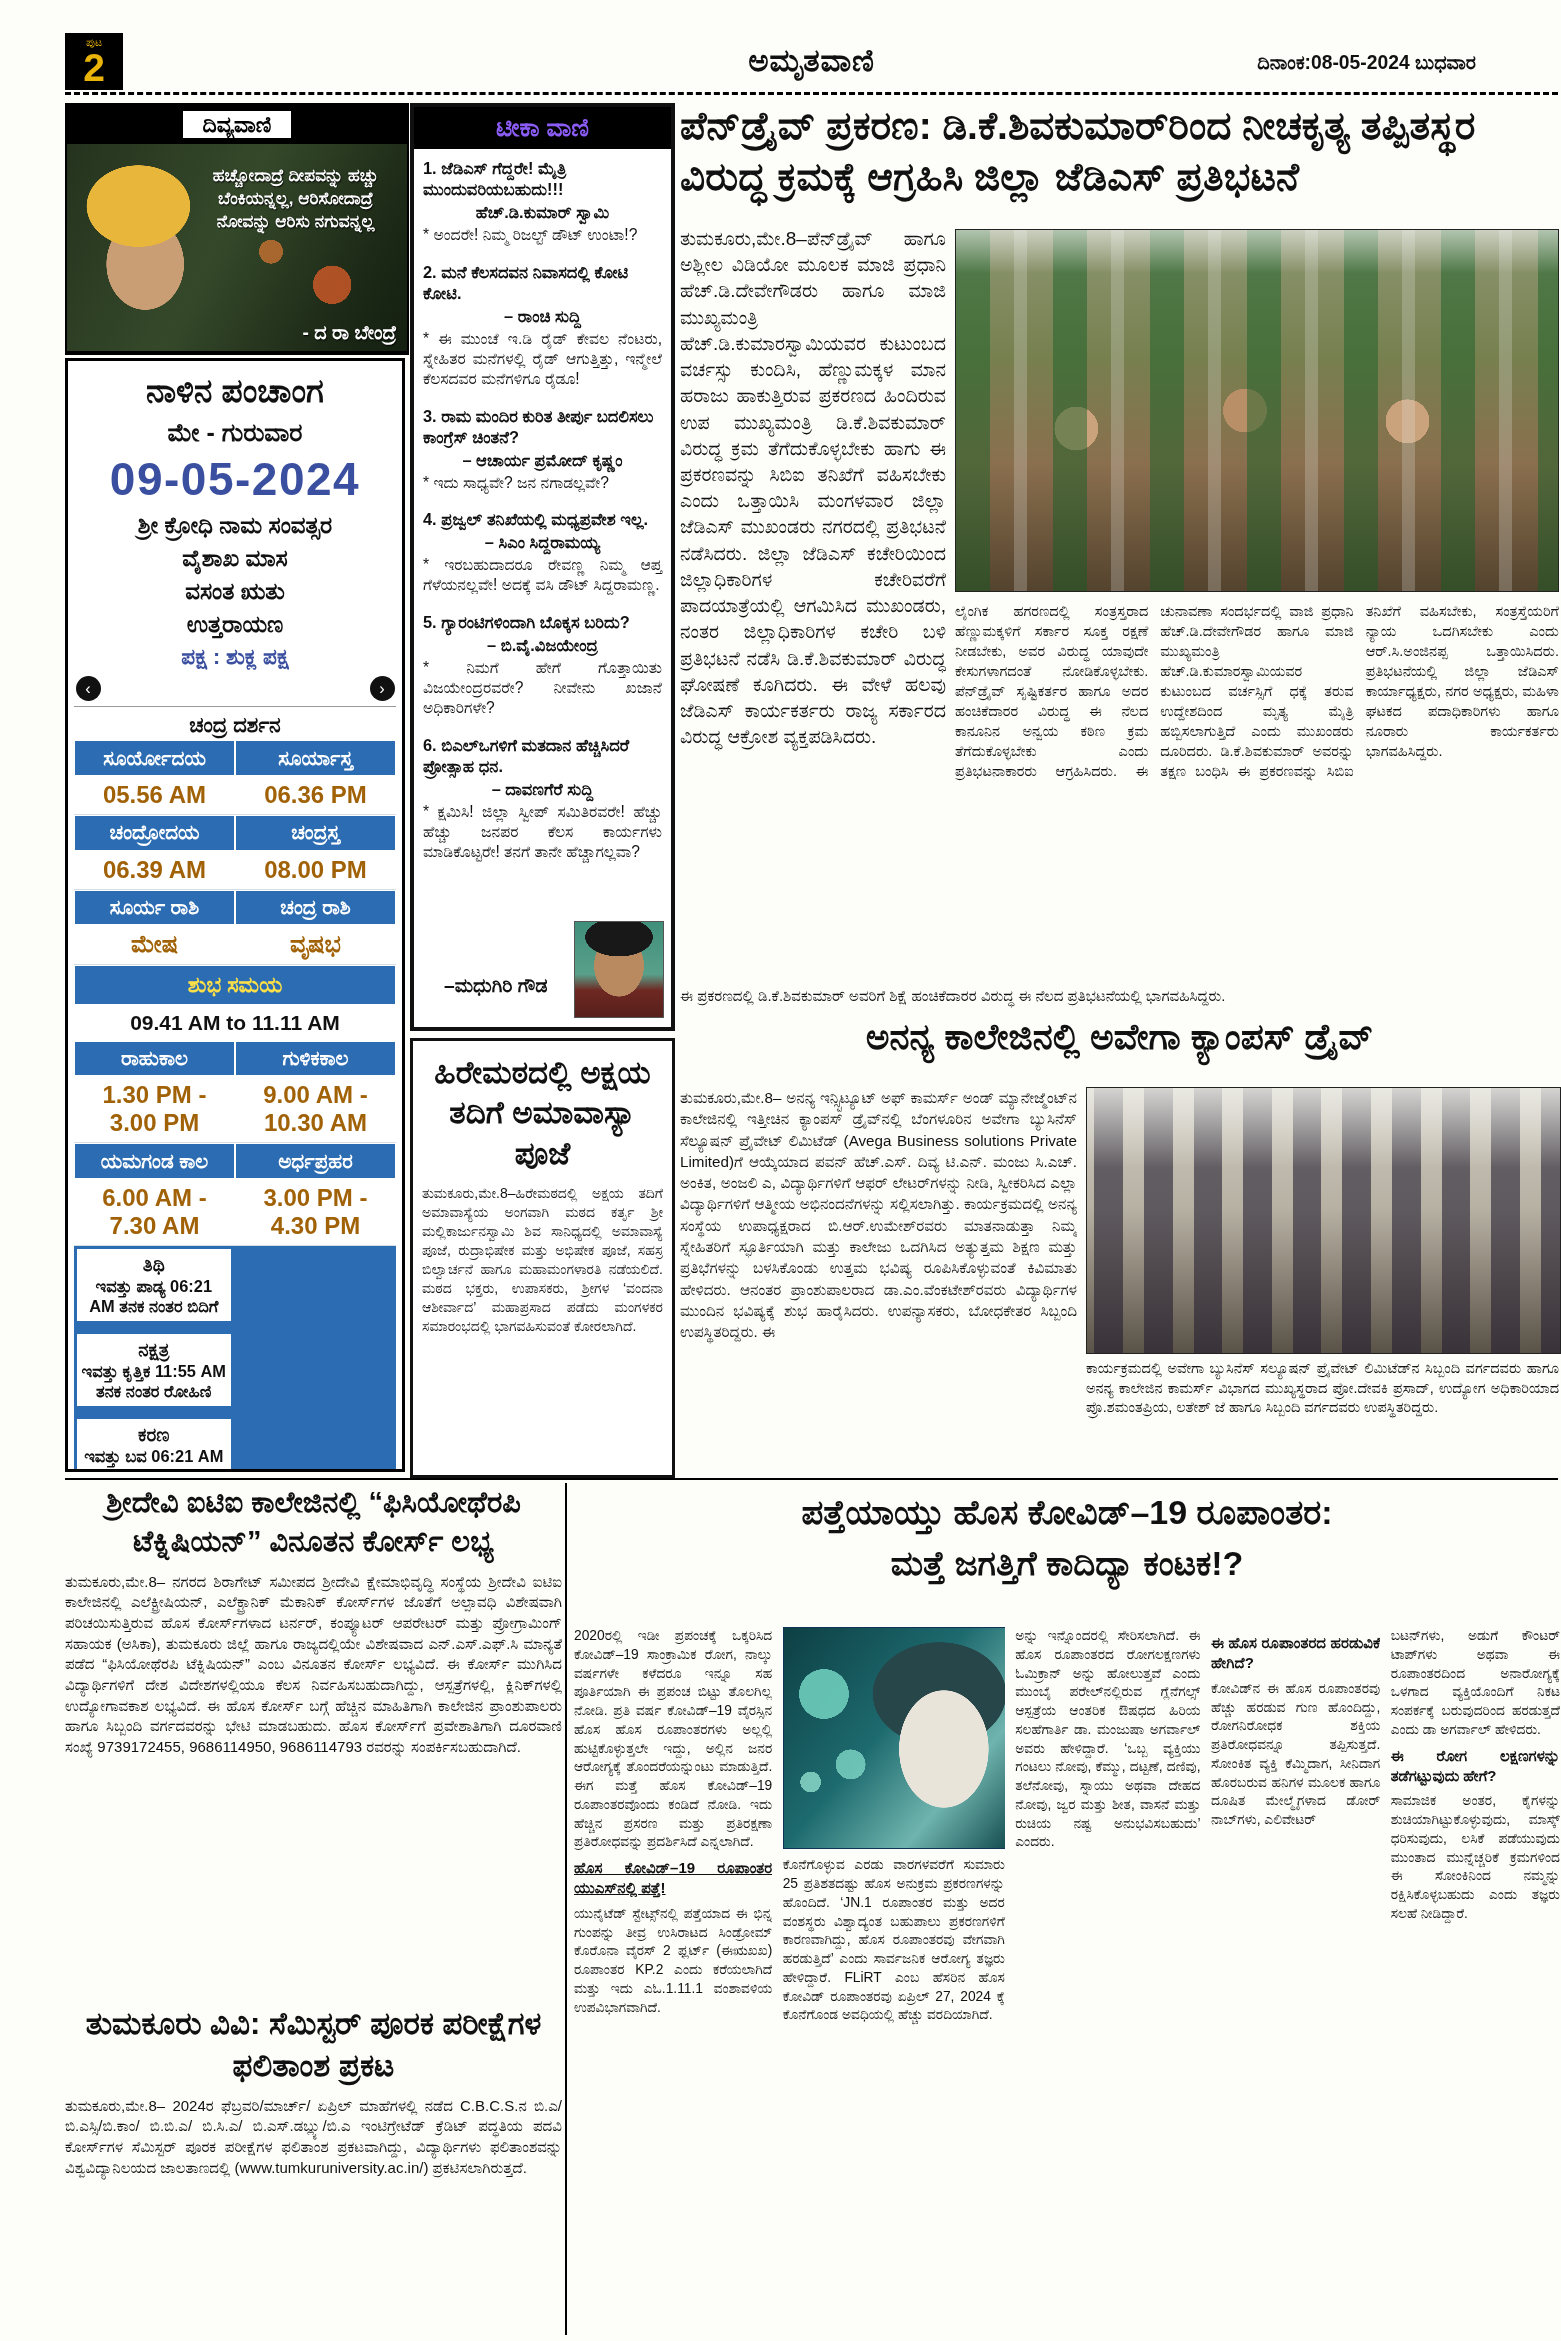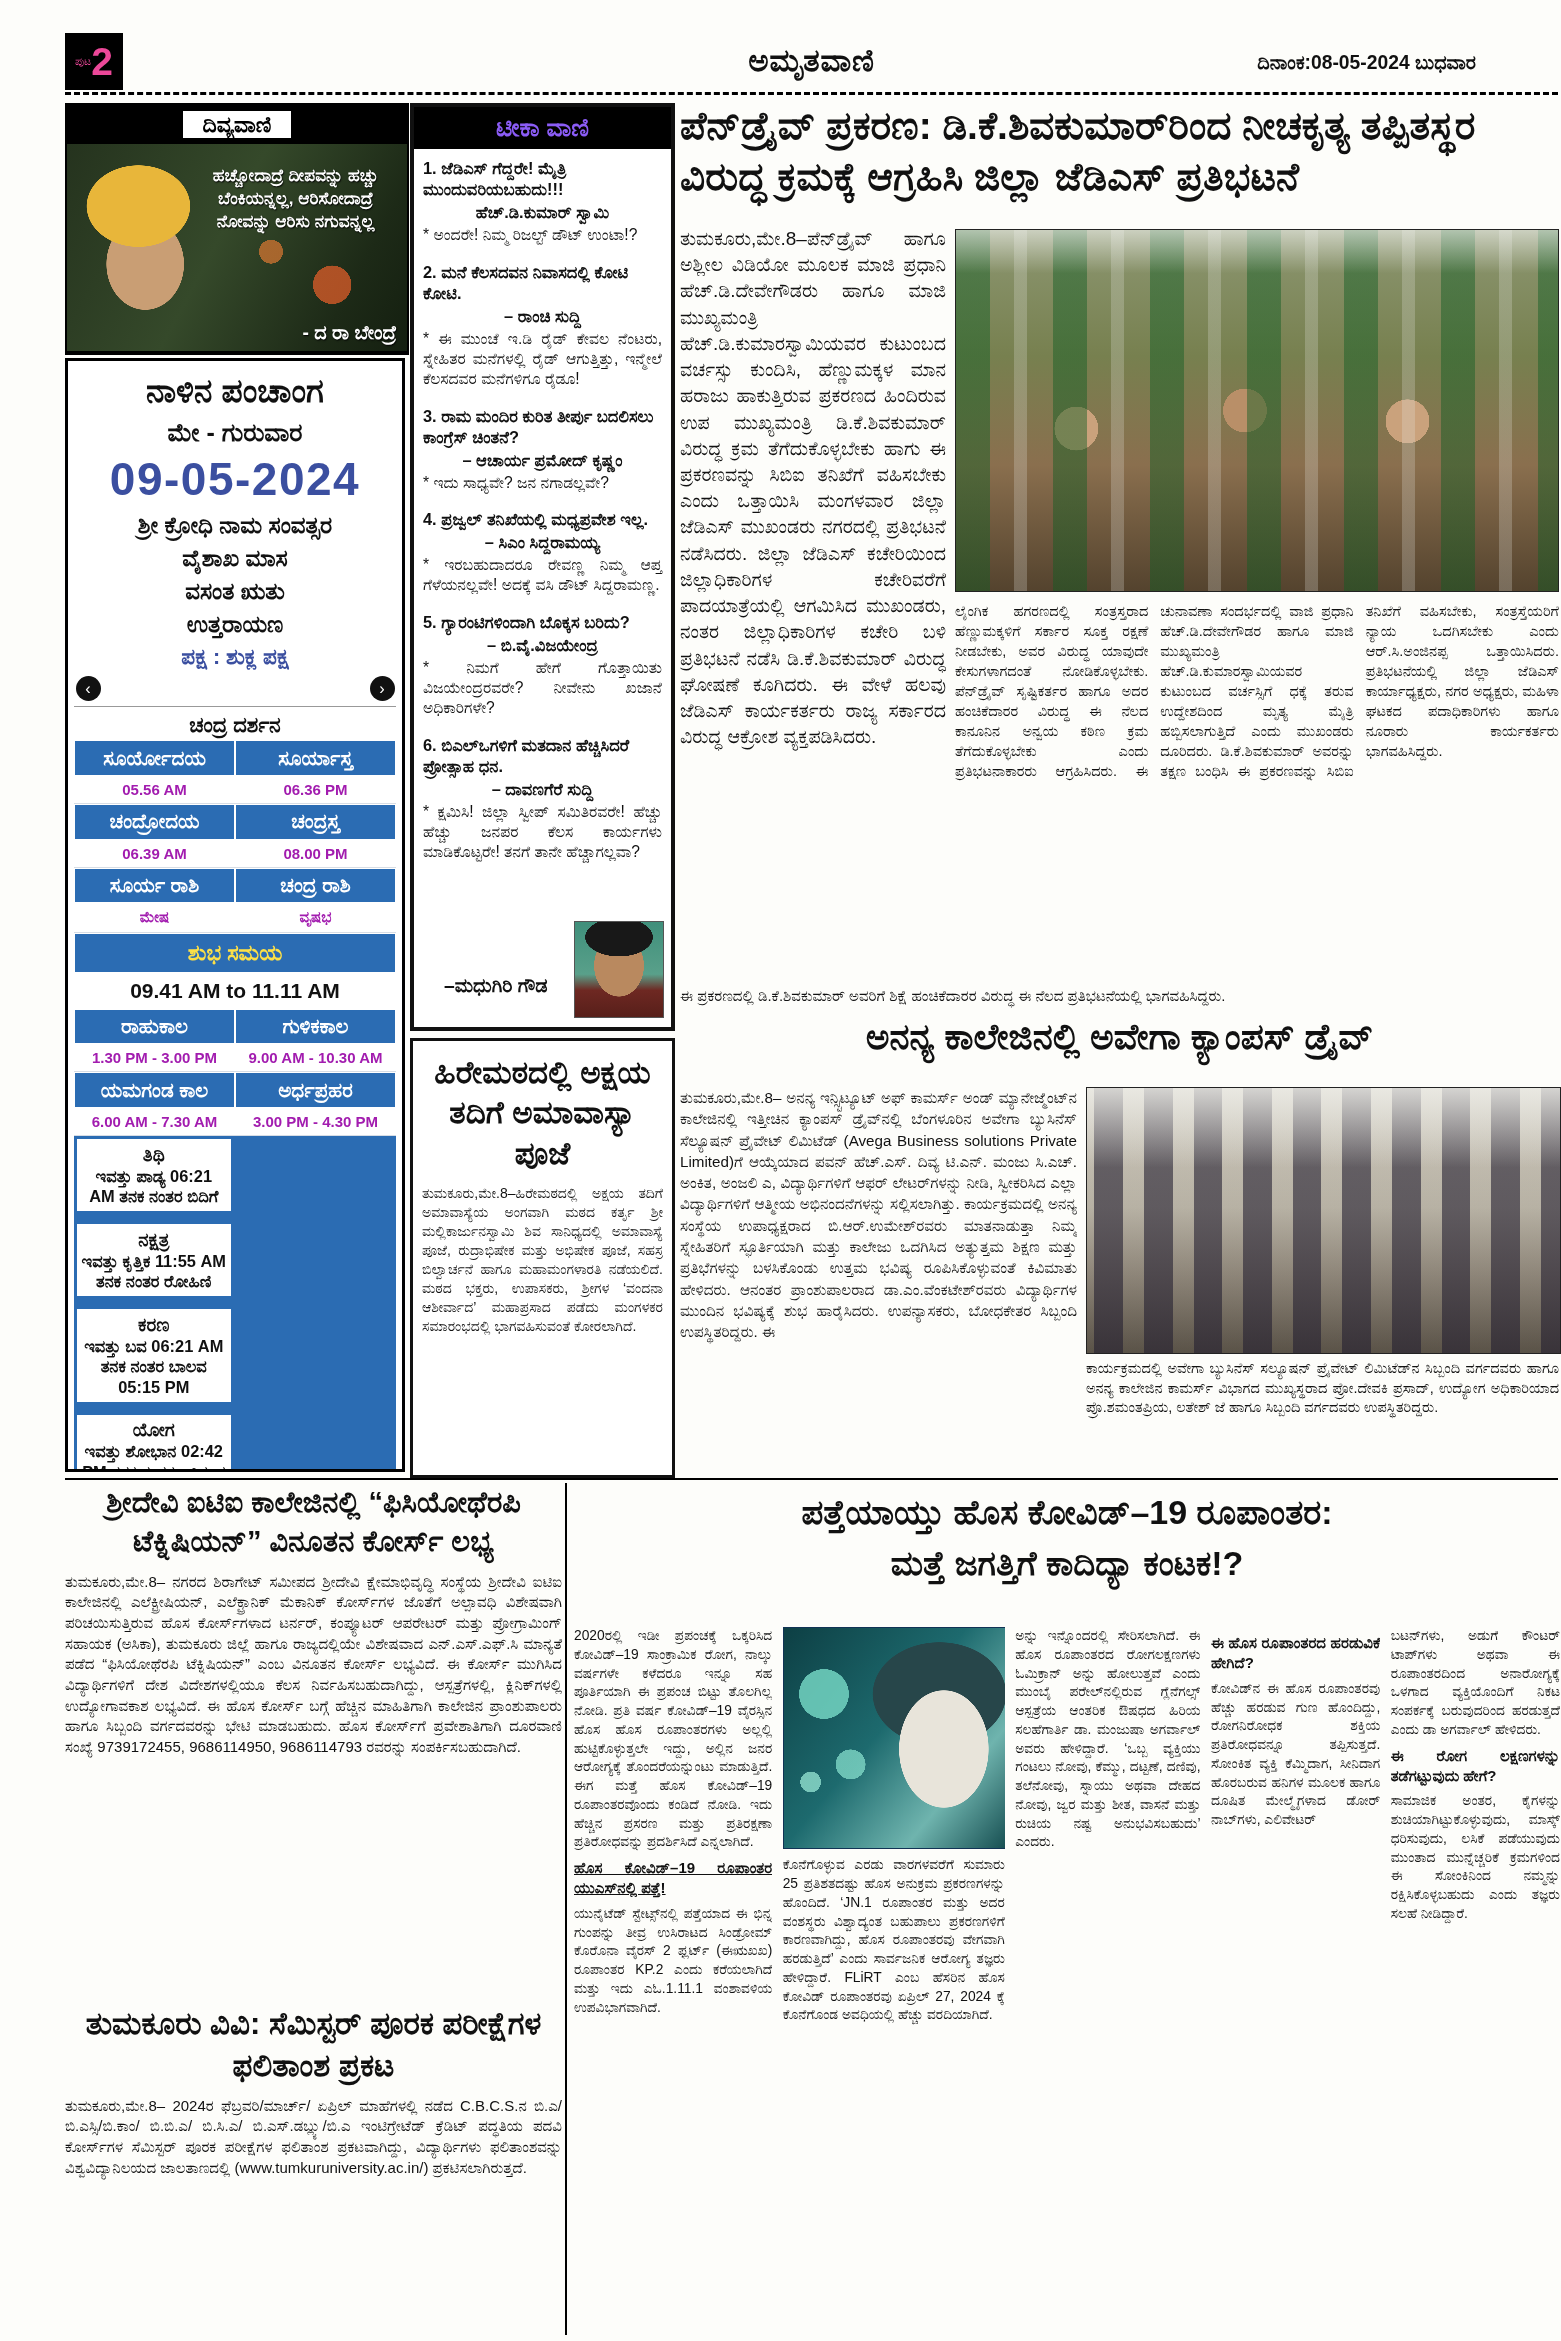--- a/index.html
+++ b/index.html
@@ -3,22 +3,22 @@
 <meta charset="utf-8">
 <style>
   html,body{margin:0;padding:0;background:#e8e8e4;}
   #page{position:relative;width:1561px;height:2342px;background:#fdfdfa;color:#111;
         font-family:"Liberation Sans","DejaVu Sans",sans-serif;overflow:hidden;}
   .abs{position:absolute;}
   .jt{text-align:justify;}
 
   
   #header{left:65px;top:30px;width:1493px;height:62px;border-bottom:3.7px dashed #000;}
-  .pagenum{position:absolute;left:0;top:3px;width:58px;height:57px;background:#000;color:#ec4899;
-           display:flex;flex-direction:row;align-items:center;justify-content:center;line-height:1;}
+  .pagenum{position:absolute;left:0;top:3px;width:58px;height:57px;background:#000;color:#eab308;
+           display:flex;flex-direction:column;align-items:center;justify-content:center;line-height:1;}
   .pagenum .sm{font-size:11px;}
   .pagenum .big{font-size:39px;font-weight:bold;}
   .masthead{position:absolute;left:0;right:0;top:13.4px;text-align:center;font-size:31px;font-weight:bold;letter-spacing:0.7px;}
   .dateline{position:absolute;right:82px;top:22px;font-size:19.3px;font-weight:bold;}
 
   
   #divyavani{left:65px;top:103px;width:340px;height:248px;border:2.2px solid #000;background:#000;}
   .dv-titlebar{height:39px;background:#000;display:flex;align-items:center;justify-content:center;}
   .dv-label{background:#fff;color:#000;font-size:22px;font-weight:bold;padding:0.7px 19.3px;}
   .dv-photo{position:relative;width:100%;height:207px;
@@ -40,21 +40,21 @@
   .pc-date{font-size:46px;font-weight:bold;text-align:center;color:#3b4fa0;margin-top:4.5px;letter-spacing:1.5px;}
   .pc-line{font-size:23px;font-weight:bold;text-align:center;margin-top:6px;}
   .pc-paksha{font-size:21.6px;font-weight:bold;text-align:center;color:#3b4fa0;margin-top:6px;}
   .pc-arrows{position:relative;height:30px;margin-top:6px;border-bottom:1.5px solid #999;}
   .pc-arrow{position:absolute;top:0;width:25px;height:25px;border-radius:50%;background:#111;color:#fff;
             display:flex;align-items:center;justify-content:center;font-size:16.4px;cursor:pointer;}
   .pc-darshana{font-size:21px;font-weight:bold;text-align:center;margin:6px 0 3px 0;}
   .prow{display:flex;}
   .pcell{flex:1;padding:5.2px 3px;text-align:center;}
   .phead{background:#2b6cb3;color:#fff;font-size:20px;font-weight:bold;border:0.7px solid #fff;}
-  .pval{background:#fff;color:#a21caf;font-size:15px;font-weight:bold;border-bottom:0.7px solid #d7dde5;}
+  .pval{background:#fff;color:#a16207;font-size:24px;font-weight:bold;border-bottom:0.7px solid #d7dde5;}
   .pfull{background:#2b6cb3;color:#fde047;font-size:21.6px;font-weight:bold;text-align:center;padding:6px 0;border:0.7px solid #fff;}
   .pfullval{font-size:21px;font-weight:bold;text-align:center;padding:6px 0;}
   .pdetails{background:#2b6cb3;display:flex;flex-wrap:wrap;padding:3px;gap:13px;}
   .pdet{background:#fff;width:calc(50% - 4.5px);box-sizing:border-box;padding:4.5px;text-align:center;}
   .pdet .t{font-weight:bold;font-size:18.6px;}
   .pdet .x{font-size:16.4px;font-weight:bold;line-height:1.25;}
   .rashirow{display:flex;border-bottom:0.7px solid #2b6cb3;background:#f4f6f8;}
   .rashirow div{flex:1;font-size:17px;font-weight:bold;padding:7.4px 3px 7.4px 6px;}
 
   

